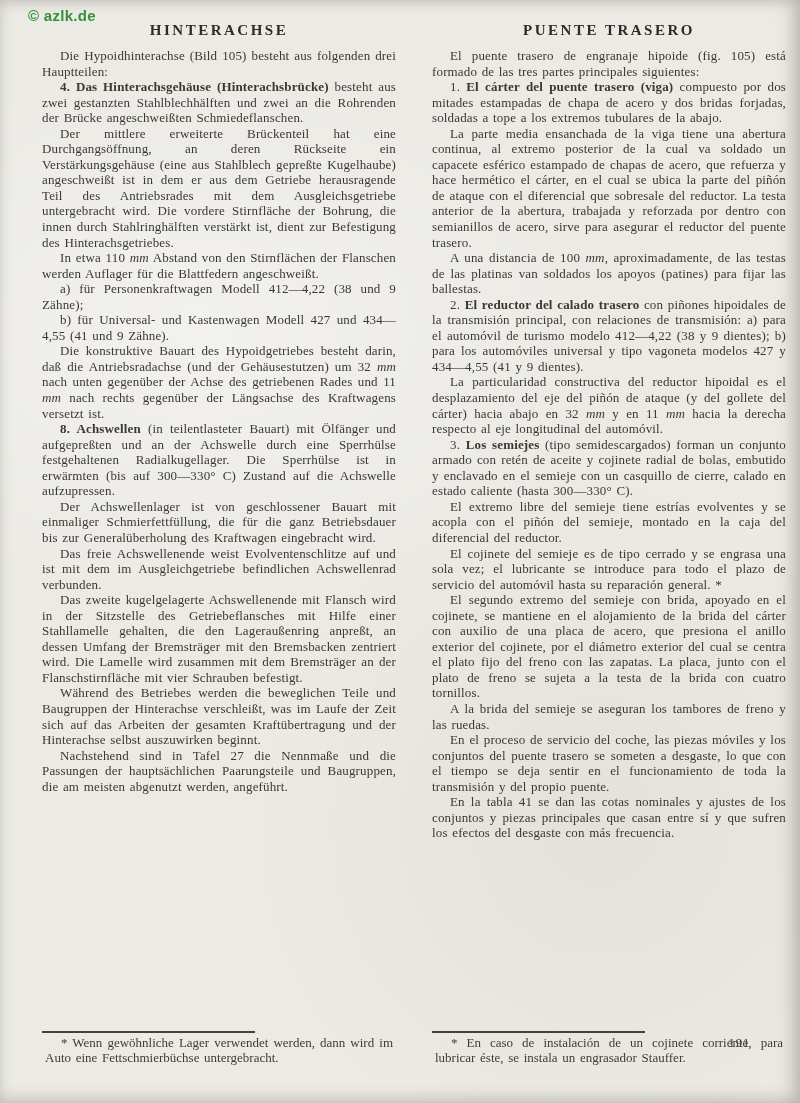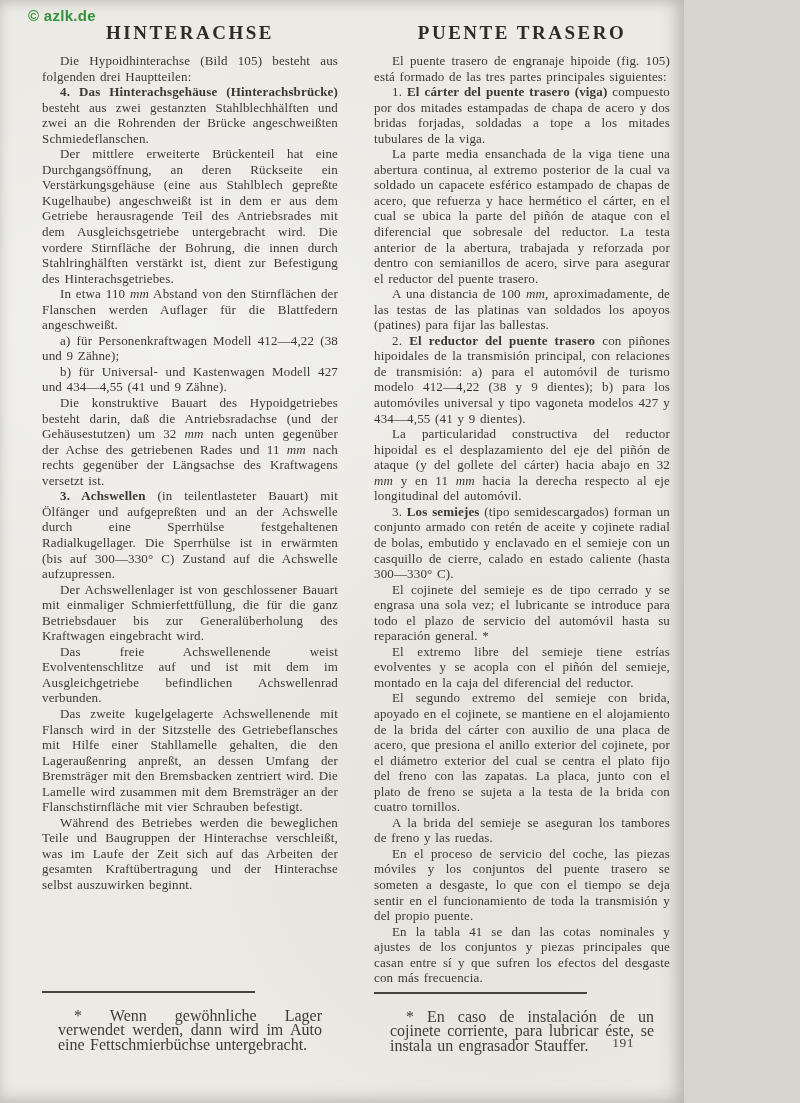--- a/index.html
+++ b/index.html
@@ -4,21 +4,21 @@
 <style>
   html, body { margin: 0; padding: 0; }
   body {
     width: 800px; height: 1103px;
     font-family: "Liberation Serif", serif;
     background: #d6d4cf;
     overflow: hidden;
   }
   .page {
     position: relative;
-    width: 684px; height: 1103px;
+    width: 800px; height: 1103px;
     background:
       radial-gradient(ellipse 600px 400px at 25% 30%, rgba(255,255,255,0.35), rgba(255,255,255,0) 70%),
       radial-gradient(ellipse 500px 500px at 75% 75%, rgba(150,148,138,0.10), rgba(150,148,138,0) 70%),
       #ebeae5;
     box-shadow:
       inset -9px 0 16px rgba(110,108,100,0.28),
       inset 0 -6px 14px rgba(130,128,120,0.18),
       inset 0 4px 10px rgba(150,148,140,0.12);
     overflow: hidden;
   }
@@ -38,21 +38,21 @@
   }
   .col {
     width: 354px;
     display: flex;
     flex-direction: column;
     overflow: hidden;
   }
   .col-title {
     margin: 0 0 9px 0;
     text-align: center;
-    font-size: 19px;
+    font-size: 15px;
     font-weight: bold;
     letter-spacing: 2.5px;
     color: #2e2c28;
   }
   .para {
     margin: 0;
     font-size: 13px;
     line-height: 15.55px;
     text-align: justify;
     text-indent: 18px;
@@ -63,22 +63,22 @@
   .run-b { font-weight: bold; }
   .run-i { font-style: italic; }
   .footnote-block { margin-top: auto; padding-top: 6px; }
   .footnote-rule {
     width: 213px;
     border: 0;
     border-top: 2px solid #45423d;
     margin: 0 0 3px 0;
   }
   .footnote {
-    margin: 16px;
-    font-size: 16px;
+    margin: 3px;
+    font-size: 13px;
     line-height: 14.4px;
     text-align: justify;
     text-indent: 16px;
     color: #3f3c38;
     word-spacing: 1.4px;
   }
   .page-number {
     position: absolute;
     right: 50px; bottom: 52px;
     font-size: 13.5px;
@@ -98,44 +98,45 @@
     <section class="col">
       <h1 class="col-title">HINTERACHSE</h1>
       <div class="col-body">
           <p class="para"><span class="run-n">Die Hypoidhinterachse (Bild 105) besteht aus folgenden drei Hauptteilen:</span></p>
           <p class="para"><span class="run-b">4. Das Hinterachsgehäuse (Hinterachsbrücke) </span><span class="run-n">besteht aus zwei gestanzten Stahlblechhälften und zwei an die Rohrenden der Brücke angeschweißten Schmiedeflanschen.</span></p>
           <p class="para"><span class="run-n">Der mittlere erweiterte Brückenteil hat eine Durchgangsöffnung, an deren Rückseite ein Verstärkungsgehäuse (eine aus Stahlblech gepreßte Kugelhaube) angeschweißt ist in dem er aus dem Getriebe herausragende Teil des Antriebsrades mit dem Ausgleichsgetriebe untergebracht wird. Die vordere Stirnfläche der Bohrung, die innen durch Stahlringhälften verstärkt ist, dient zur Befestigung des Hinterachsgetriebes.</span></p>
           <p class="para"><span class="run-n">In etwa 110 </span><span class="run-i">mm</span><span class="run-n"> Abstand von den Stirnflächen der Flanschen werden Auflager für die Blattfedern angeschweißt.</span></p>
           <p class="para"><span class="run-n">a) für Personenkraftwagen Modell 412—4,22 (38 und 9 Zähne);</span></p>
           <p class="para"><span class="run-n">b) für Universal- und Kastenwagen Modell 427 und 434—4,55 (41 und 9 Zähne).</span></p>
           <p class="para"><span class="run-n">Die konstruktive Bauart des Hypoidgetriebes besteht darin, daß die Antriebsradachse (und der Gehäusestutzen) um 32 </span><span class="run-i">mm</span><span class="run-n"> nach unten gegenüber der Achse des getriebenen Rades und 11 </span><span class="run-i">mm</span><span class="run-n"> nach rechts gegenüber der Längsachse des Kraftwagens versetzt ist.</span></p>
-          <p class="para"><span class="run-b">3. Achswellen </span><span class="run-n">(in teilentlasteter Bauart) mit Ölfänger und aufgepreßten und an der Achswelle durch eine Sperrhülse festgehaltenen Radialkugellager. Die Sperrhülse ist in erwärmten (bis auf 300—330° C) Zustand auf die Achswelle aufzupressen.</span></p>
+          <p class="para"><span class="run-b">8. Achswellen </span><span class="run-n">(in teilentlasteter Bauart) mit Ölfänger und aufgepreßten und an der Achswelle durch eine Sperrhülse festgehaltenen Radialkugellager. Die Sperrhülse ist in erwärmten (bis auf 300—330° C) Zustand auf die Achswelle aufzupressen.</span></p>
           <p class="para"><span class="run-n">Der Achswellenlager ist von geschlossener Bauart mit einmaliger Schmierfettfüllung, die für die ganz Betriebsdauer bis zur Generalüberholung des Kraftwagen eingebracht wird.</span></p>
           <p class="para"><span class="run-n">Das freie Achswellenende weist Evolventenschlitze auf und ist mit dem im Ausgleichgetriebe befindlichen Achswellenrad verbunden.</span></p>
           <p class="para"><span class="run-n">Das zweite kugelgelagerte Achswellenende mit Flansch wird in der Sitzstelle des Getriebeflansches mit Hilfe einer Stahllamelle gehalten, die den Lageraußenring anpreßt, an dessen Umfang der Bremsträger mit den Bremsbacken zentriert wird. Die Lamelle wird zusammen mit dem Bremsträger an der Flanschstirnfläche mit vier Schrauben befestigt.</span></p>
           <p class="para"><span class="run-n">Während des Betriebes werden die beweglichen Teile und Baugruppen der Hinterachse verschleißt, was im Laufe der Zeit sich auf das Arbeiten der gesamten Kraftübertragung und der Hinterachse selbst auszuwirken beginnt.</span></p>
+          <p class="para"><span class="run-n">Nachstehend sind in Tafel 27 die Nennmaße und die Passungen der hauptsächlichen Paarungsteile und Baugruppen, die am meisten abgenutzt werden, angeführt.</span></p>
         </div>
       <div class="footnote-block">
         <hr class="footnote-rule">
         <p class="footnote">* Wenn gewöhnliche Lager verwendet werden, dann wird im Auto eine Fettschmierbüchse untergebracht.</p>
       </div>
     </section>
 
     <section class="col">
       <h1 class="col-title">PUENTE TRASERO</h1>
       <div class="col-body">
           <p class="para"><span class="run-n">El puente trasero de engranaje hipoide (fig. 105) está formado de las tres partes principales siguientes:</span></p>
-          <p class="para"><span class="run-n">1. </span><span class="run-b">El cárter del puente trasero (viga) </span><span class="run-n">compuesto por dos mitades estampadas de chapa de acero y dos bridas forjadas, soldadas a tope a los mitades tubulares de la viga.</span></p>
+          <p class="para"><span class="run-n">1. </span><span class="run-b">El cárter del puente trasero (viga) </span><span class="run-n">compuesto por dos mitades estampadas de chapa de acero y dos bridas forjadas, soldadas a tope a los extremos tubulares de la abajo.</span></p>
           <p class="para"><span class="run-n">La parte media ensanchada de la viga tiene una abertura continua, al extremo posterior de la cual va soldado un capacete esférico estampado de chapas de acero, que refuerza y hace hermético el cárter, en el cual se ubica la parte del piñón de ataque con el diferencial que sobresale del reductor. La testa anterior de la abertura, trabajada y reforzada por dentro con semianillos de acero, sirve para asegurar el reductor del puente trasero.</span></p>
           <p class="para"><span class="run-n">A una distancia de 100 </span><span class="run-i">mm</span><span class="run-n">, aproximadamente, de las testas de las platinas van soldados los apoyos (patines) para fijar las ballestas.</span></p>
-          <p class="para"><span class="run-n">2. </span><span class="run-b">El reductor del puente trasero </span><span class="run-n">con piñones hipoidales de la transmisión principal, con relaciones de transmisión: a) para el automóvil de turismo modelo 412—4,22 (38 y 9 dientes); b) para los automóviles universal y tipo vagoneta modelos 427 y 434—4,55 (41 y 9 dientes).</span></p>
+          <p class="para"><span class="run-n">2. </span><span class="run-b">El reductor del calado trasero </span><span class="run-n">con piñones hipoidales de la transmisión principal, con relaciones de transmisión: a) para el automóvil de turismo modelo 412—4,22 (38 y 9 dientes); b) para los automóviles universal y tipo vagoneta modelos 427 y 434—4,55 (41 y 9 dientes).</span></p>
           <p class="para"><span class="run-n">La particularidad constructiva del reductor hipoidal es el desplazamiento del eje del piñón de ataque (y del gollete del cárter) hacia abajo en 32 </span><span class="run-i">mm</span><span class="run-n"> y en 11 </span><span class="run-i">mm</span><span class="run-n"> hacia la derecha respecto al eje longitudinal del automóvil.</span></p>
           <p class="para"><span class="run-n">3. </span><span class="run-b">Los semiejes </span><span class="run-n">(tipo semidescargados) forman un conjunto armado con retén de aceite y cojinete radial de bolas, embutido y enclavado en el semieje con un casquillo de cierre, calado en estado caliente (hasta 300—330° C).</span></p>
+          <p class="para"><span class="run-n">El extremo libre del semieje tiene estrías evolventes y se acopla con el piñón del semieje, montado en la caja del diferencial del reductor.</span></p>
           <p class="para"><span class="run-n">El cojinete del semieje es de tipo cerrado y se engrasa una sola vez; el lubricante se introduce para todo el plazo de servicio del automóvil hasta su reparación general. *</span></p>
-          <p class="para"><span class="run-n">El extremo libre del semieje tiene estrías evolventes y se acopla con el piñón del semieje, montado en la caja del diferencial del reductor.</span></p>
           <p class="para"><span class="run-n">El segundo extremo del semieje con brida, apoyado en el cojinete, se mantiene en el alojamiento de la brida del cárter con auxilio de una placa de acero, que presiona el anillo exterior del cojinete, por el diámetro exterior del cual se centra el plato fijo del freno con las zapatas. La placa, junto con el plato de freno se sujeta a la testa de la brida con cuatro tornillos.</span></p>
           <p class="para"><span class="run-n">A la brida del semieje se aseguran los tambores de freno y las ruedas.</span></p>
           <p class="para"><span class="run-n">En el proceso de servicio del coche, las piezas móviles y los conjuntos del puente trasero se someten a desgaste, lo que con el tiempo se deja sentir en el funcionamiento de toda la transmisión y del propio puente.</span></p>
           <p class="para"><span class="run-n">En la tabla 41 se dan las cotas nominales y ajustes de los conjuntos y piezas principales que casan entre sí y que sufren los efectos del desgaste con más frecuencia.</span></p>
         </div>
       <div class="footnote-block">
         <hr class="footnote-rule">
         <p class="footnote">* En caso de instalación de un cojinete corriente, para lubricar éste, se instala un engrasador Stauffer.</p>
       </div>
     </section>

